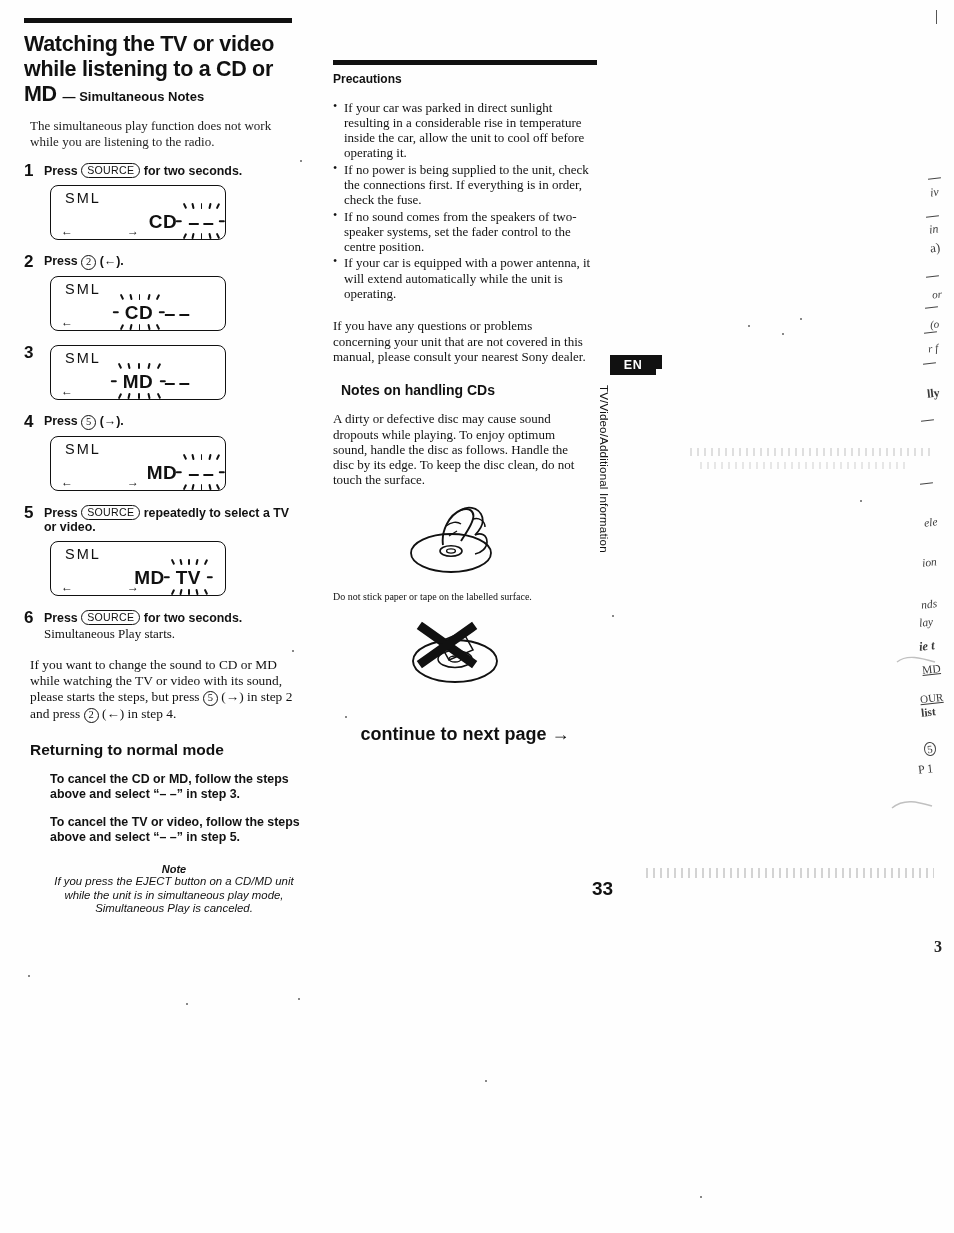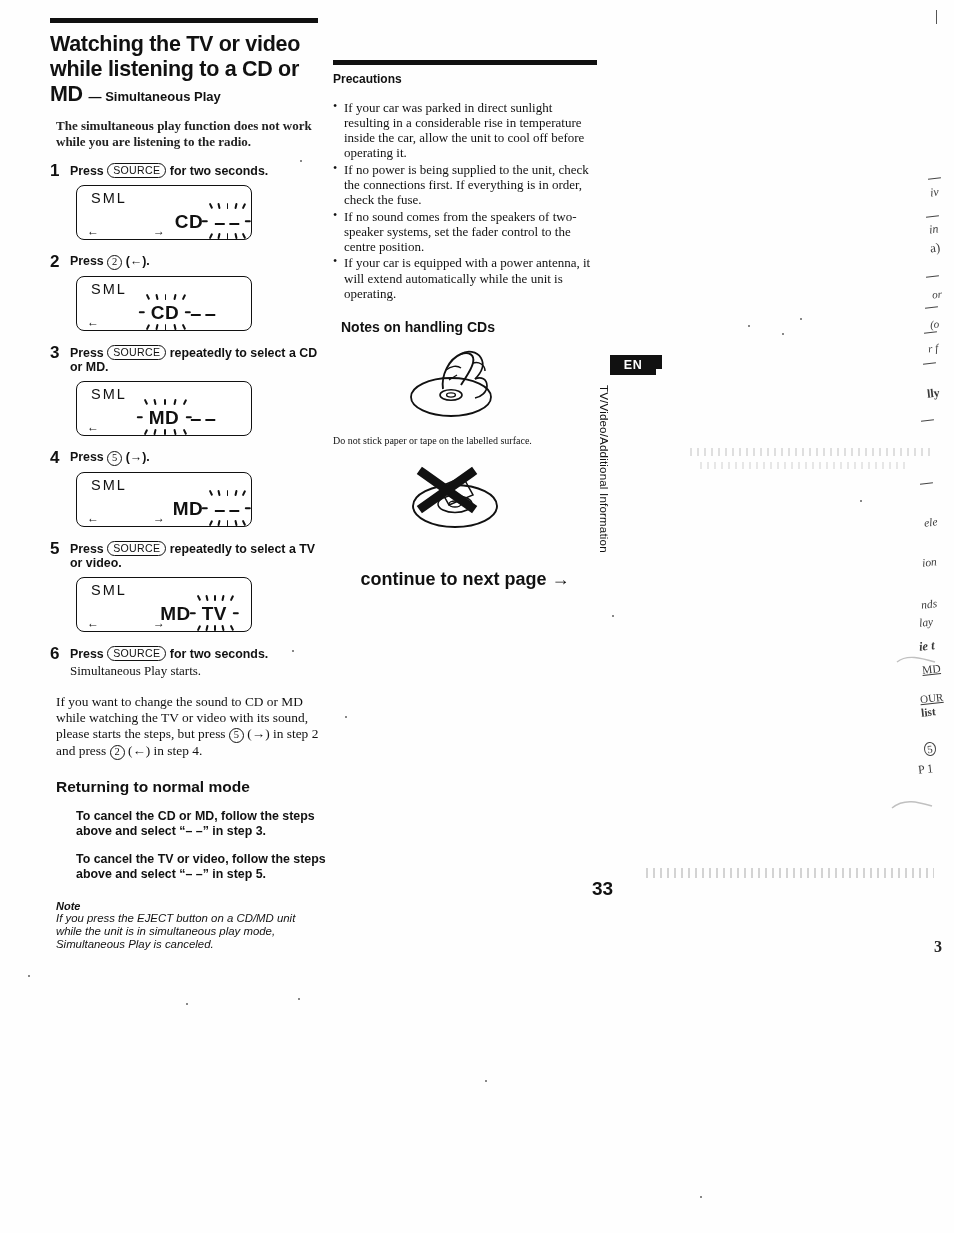--- a/index.html
+++ b/index.html
@@ -17,21 +17,21 @@
   }
   .page {
     position: absolute;
     inset: 0;
     background: #fefefe;
   }
 
   
   #left-col {
     position: absolute;
-    left: 50px;
+    left: 24px;
     top: 18px;
     width: 278px;
   }
   .rule-thick {
     height: 5px;
     background: #111;
     width: 268px;
     margin-bottom: 9px;
   }
   #main-heading {
@@ -46,21 +46,20 @@
     font-size: 13px;
     letter-spacing: 0;
   }
   #intro-para {
     font-family: "Liberation Serif", serif;
     font-size: 13px;
     line-height: 15.5px;
     margin: 9px 0 0 6px;
     width: 268px;
     color: #222;
-    font-weight: bold;
   }
 
   
   .step {
     position: relative;
     margin-top: 14px;
     padding-left: 20px;
   }
   .step-num {
     position: absolute;
@@ -200,22 +199,23 @@
   }
   .cancel-para {
     font-family: "Liberation Sans", sans-serif;
     font-weight: bold;
     font-size: 12.4px;
     line-height: 15px;
     margin: 13px 0 0 26px;
     width: 250px;
   }
   #note-block {
-    margin: 18px 0 0 6px;
+    margin: 18px 0 0 16px;
     width: 268px;
+    text-align: center;
   }
   #note-title {
     font-family: "Liberation Sans", sans-serif;
     font-weight: bold;
     font-style: italic;
     font-size: 11px;
   }
   #note-body {
     font-family: "Liberation Sans", sans-serif;
     font-weight: normal;
@@ -420,21 +420,21 @@
 <div class="page">
 
   <div id="left-col">
 
     <div class="rule-thick"></div>
 
     <h1 id="main-heading">
       <span>Watching the TV or video</span><br>
       <span>while listening to a CD or</span><br>
       <span>MD</span>
-      <span class="sub">— Simultaneous Play</span>
+      <span class="sub">— Simultaneous Notes</span>
     </h1>
 
     <p id="intro-para">The simultaneous play function does not work while you are listening to the radio.</p>
 
     <div class="step">
       <span class="step-num">1</span>
       <div class="step-text">
         <span>Press</span>
         <span class="btn-pill">SOURCE</span>
         <span>for two seconds.</span>
@@ -493,25 +493,20 @@
         </div>
         <div class="lcd-arrows">
           <span class="arrow-l">←</span>
           <span class="arrow-r"></span>
         </div>
       </div>
     </div>
 
     <div class="step">
       <span class="step-num">3</span>
-      <div class="step-text">
-        <span>Press</span>
-        <span class="btn-pill">SOURCE</span>
-        <span>repeatedly to select a CD or MD.</span>
-      </div>
       <div class="lcd">
         <div class="lcd-sml">SML</div>
         <div class="lcd-main" style="right:34px;">
           <span class="seg flash"><span class="rays">
                 <i style="left: 6px; top: 0px; transform: rotate(-26deg);"></i>
                 <i style="left: 15.75px; top: 0px; transform: rotate(-13deg);"></i>
                 <i style="left: 25.5px; top: 0px; transform: rotate(0deg);"></i>
                 <i style="left: 35.25px; top: 0px; transform: rotate(13deg);"></i>
                 <i style="left: 45px; top: 0px; transform: rotate(26deg);"></i>
                 <i style="left: 6px; top: 30px; transform: rotate(26deg);"></i>
@@ -631,22 +626,24 @@
     <div class="rule-precautions"></div>
     <h2 id="precautions-heading">Precautions</h2>
 
     <ul class="prec-list">
       <li>If your car was parked in direct sunlight resulting in a considerable rise in temperature inside the car, allow the unit to cool off before operating it.</li>
       <li>If no power is being supplied to the unit, check the connections first. If everything is in order, check the fuse.</li>
       <li>If no sound comes from the speakers of two-speaker systems, set the fader control to the centre position.</li>
       <li>If your car is equipped with a power antenna, it will extend automatically while the unit is operating.</li>
     </ul>
 
+    <p id="sony-dealer-para">If you have any questions or problems concerning your unit that are not covered in this manual, please consult your nearest Sony dealer.</p>
 
     <h3 id="notes-cds-heading">Notes on handling CDs</h3>
+    <p id="notes-cds-body">A dirty or defective disc may cause sound dropouts while playing. To enjoy optimum sound, handle the disc as follows. Handle the disc by its edge. To keep the disc clean, do not touch the surface.</p>
 
     <div class="illus">
       <svg width="120" height="78" viewBox="0 0 120 78">
         <ellipse cx="52" cy="52" rx="40" ry="19" fill="none" stroke="#111" stroke-width="1.8"></ellipse>
         <ellipse cx="52" cy="50" rx="11" ry="5.2" fill="none" stroke="#111" stroke-width="1.6"></ellipse>
         <ellipse cx="52" cy="50" rx="4.4" ry="2.1" fill="none" stroke="#111" stroke-width="1.4"></ellipse>
         <path d="M44 44 C42 30 50 14 62 9 C70 6 76 10 74 18 C72 26 66 33 62 40" fill="none" stroke="#111" stroke-width="1.9"></path>
         <path d="M62 9 C68 5 78 6 82 13 C86 20 82 28 76 34" fill="none" stroke="#111" stroke-width="1.7"></path>
         <path d="M76 34 C82 31 88 34 88 41 C88 47 82 52 76 53" fill="none" stroke="#111" stroke-width="1.7"></path>
         <path d="M74 18 C80 16 86 20 86 26" fill="none" stroke="#111" stroke-width="1.5"></path>

